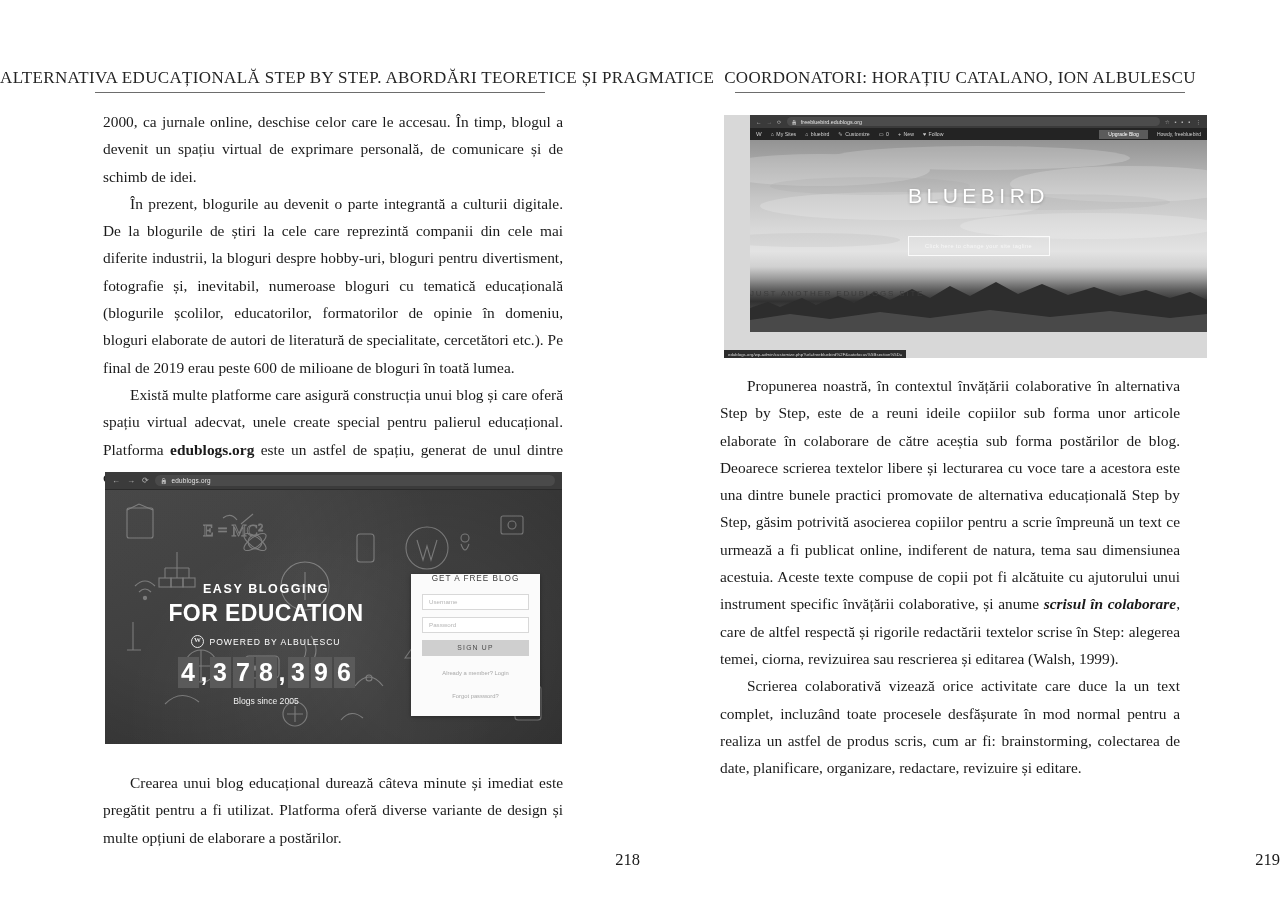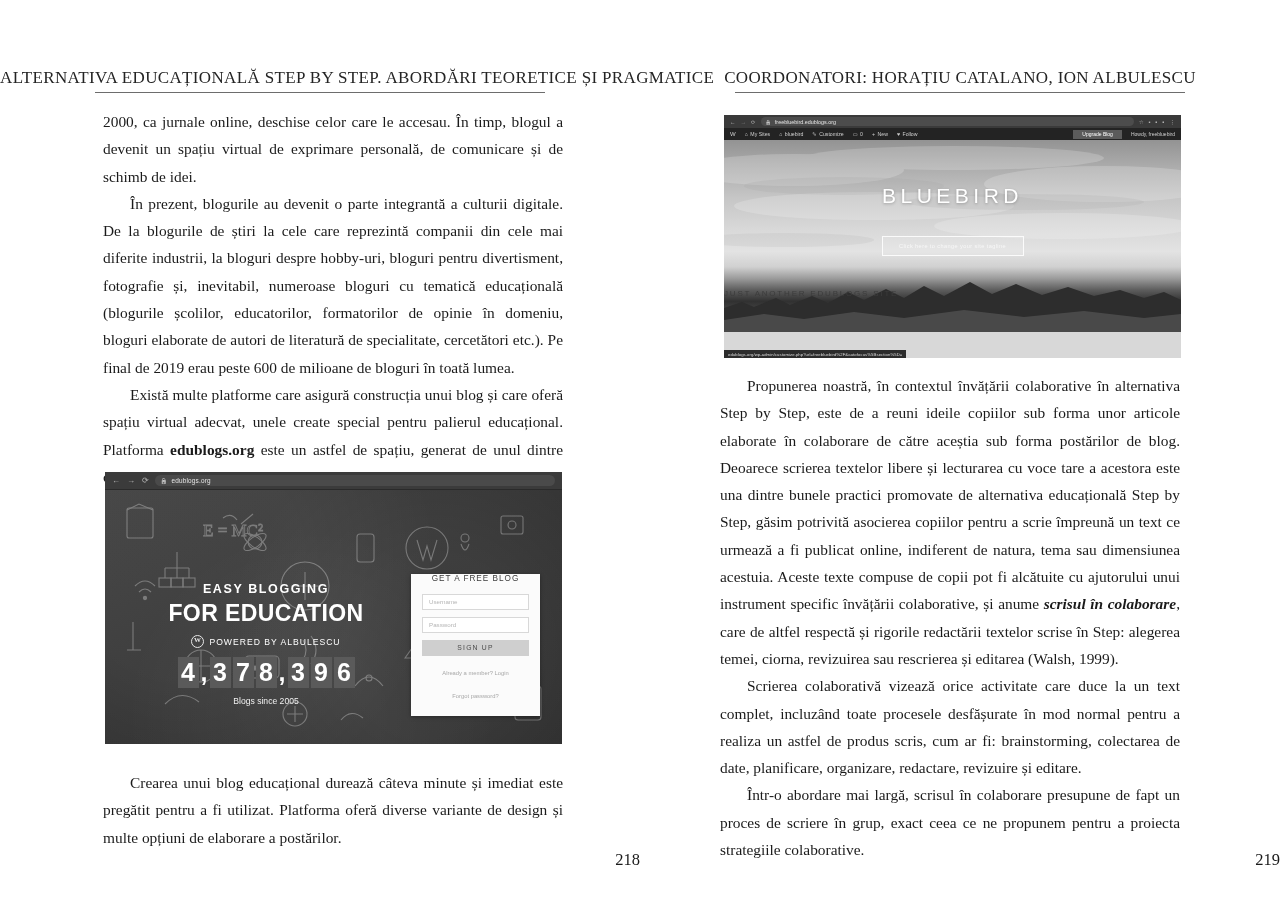--- a/index.html
+++ b/index.html
@@ -166,20 +166,21 @@
   }
   .edu-alt { margin-top: 11px; font-size: 5.8px; color: #a8a8a8; line-height: 12px; }
 
   
   .fig-bluebird {
     position: absolute;
     left: 724px; top: 115px;
     width: 457px; height: 243px;
     overflow: hidden; background: #d8d8d8;
     filter: grayscale(100%);
+    padding-left: 26px;
   }
   .bb-chrome {
     height: 13px; background: #3a3a3a; display: flex; align-items: center;
     gap: 5px; padding: 0 6px;
   }
   .bb-url {
     flex: 1; height: 9px; background: #4c4c4c; border-radius: 5px;
     display: flex; align-items: center; gap: 3px; padding: 0 5px;
     font-family: "Liberation Sans", sans-serif; font-size: 5.4px; color: #e4e4e4;
   }
@@ -373,21 +374,20 @@
   <div class="page page-right">
 
     <div class="runhead">
       <div class="runhead-text">Coordonatori: Horațiu CATALANO, Ion ALBULESCU</div>
       <div class="runhead-rule"></div>
     </div>
 
     <div class="col" style="top:372px;">
       <p class="indent"><span>Propunerea noastră, în contextul învățării colaborative în alternativa Step by Step, este de a reuni ideile copiilor sub forma unor articole elaborate în colaborare de către aceștia sub forma postărilor de blog. Deoarece scrierea textelor libere și lecturarea cu voce tare a acestora este una dintre bunele practici promovate de alternativa educațională Step by Step, găsim potrivită asocierea copiilor pentru a scrie împreună un text ce urmează a fi publicat online, indiferent de natura, tema sau dimensiunea acestuia. Aceste texte compuse de copii pot fi alcătuite cu ajutorului unui instrument specific învățării colaborative, și anume </span><span class="bi">scrisul în colaborare</span><span>, care de altfel respectă și rigorile redactării textelor scrise în Step: alegerea temei, ciorna, revizuirea sau rescrierea și editarea (Walsh, 1999).</span></p>
       <p class="indent">Scrierea colaborativă vizează orice activitate care duce la un text complet, incluzând toate procesele desfășurate în mod normal pentru a realiza un astfel de produs scris, cum ar fi: brainstorming, colectarea de date, planificare, organizare, redactare, revizuire și editare.</p>
-      <p class="indent">Într-o abordare mai largă, scrisul în colaborare presupune de fapt un proces de scriere în grup, exact ceea ce ne propunem pentru a proiecta strategiile colaborative.</p>
     </div>
 
     <div class="folio">219</div>
   </div>
 
   <div class="fig-bluebird">
 
     <div class="bb-chrome">
       <span style="color:#bfbfbf;font-size:5.5px;">←</span>
       <span style="color:#7d7d7d;font-size:5.5px;">→</span>

